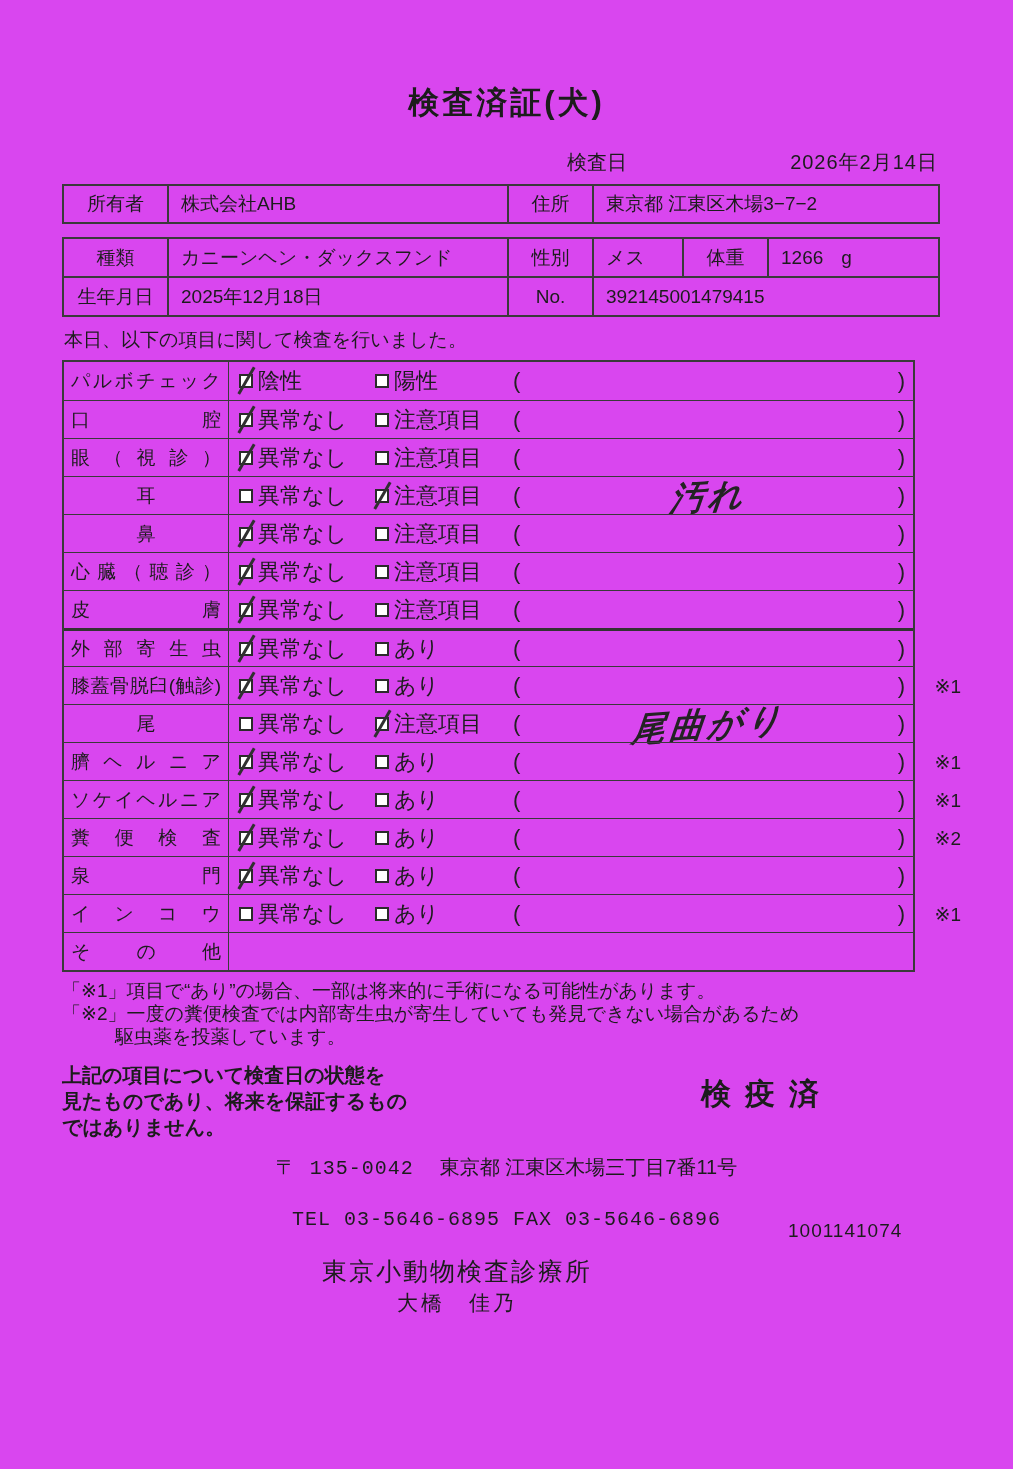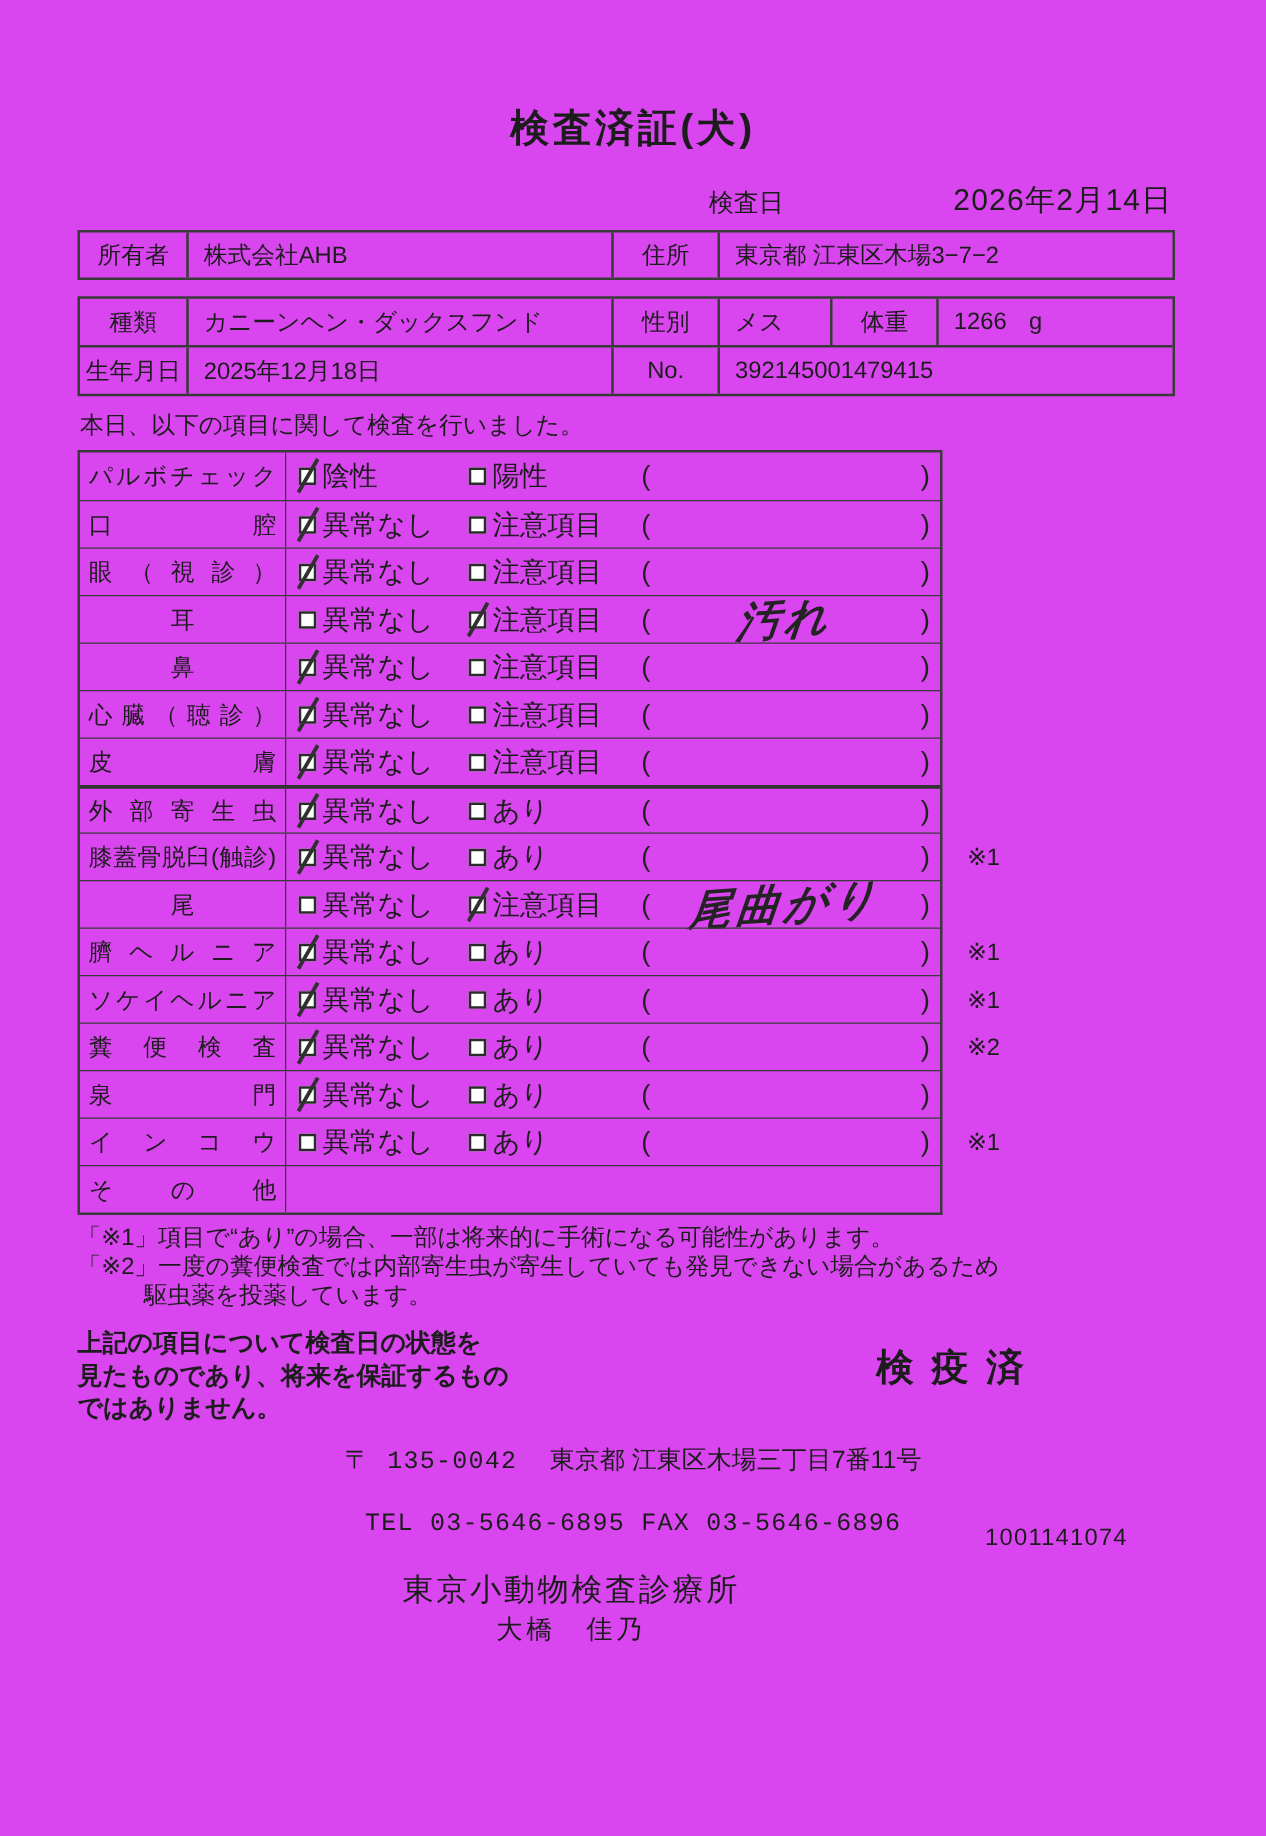--- a/index.html
+++ b/index.html
@@ -5,42 +5,42 @@
   * { margin:0; padding:0; box-sizing:border-box; }
   html,body { background:#e9e9e9; }
   body { font-family:"Liberation Sans","DejaVu Sans",sans-serif; color:#1c1c1c; }
   .page {
     position:relative; width:1013px; height:1469px; background:#d946ef;
     margin:0 auto; overflow:hidden; font-size:19px;
   }
   .title { text-align:center; padding-top:82px; font-size:31px; font-weight:bold; letter-spacing:3px; }
   .date-line { display:flex; align-items:flex-end; margin:26px 75px 8px 0; height:26px; }
   .date-line .dlabel { margin-left:567px; font-size:20px; }
-  .date-line .dvalue { margin-left:auto; font-size:24px; letter-spacing:1px; }
+  .date-line .dvalue { margin-left:auto; font-size:20px; letter-spacing:1px; }
 
   .tbl, .tblgroup { border:2px solid #3a3a3a; margin-left:62px; width:878px; }
   .trow { display:flex; }
   .trow + .trow { border-top:2px solid #3a3a3a; }
   .cell { border-left:2px solid #3a3a3a; display:flex; align-items:center; min-height:36px; padding:2px 8px; }
   .cell:first-child { border-left:none; }
   .cell.lbl { justify-content:center; padding:2px 4px; }
   .cell.val { justify-content:flex-start; padding-left:12px; }
-  .w103 { width:85px; flex:none;border-radius:18px; }
+  .w103 { width:103px; flex:none;border-radius:18px; }
   .w340 { width:340px; flex:none; }
   .w85  { width:85px;  flex:none; }
   .w90  { width:90px;  flex:none; }
   .flex1 { flex:1; }
   .weight-cell { justify-content:flex-end; padding-right:16px; }
   .weight-cell .unit { margin-left:18px; }
   .trow.h38 .cell { min-height:37px; }
   .pet-gap { height:13px; }
 
   .intro { margin:10px 0 7px 64px; font-size:19px; }
 
-  .insp { border:2px solid #3a3a3a; margin-left:62px; width:692px; }
+  .insp { border:2px solid #3a3a3a; margin-left:62px; width:853px; }
   .irow { display:flex; height:38px; border-top:1.5px solid #3a3a3a; position:relative; }
   .irow:first-child { border-top:none; }
   .irow.thick-top { border-top:3px solid #333; }
   .c-label { width:165px; flex:none; border-right:1.5px solid #3a3a3a; display:flex; align-items:center; padding:0 7px; font-size:19px; }
   .c-label span { display:block; width:100%; }
   .c-label.justify span { text-align:justify; text-align-last:justify; }
   .c-label.center span { text-align:center; }
   .c-opt1 { width:142px; flex:none; display:flex; align-items:center; gap:5px; padding-left:10px; }
   .c-opt2 { width:138px; flex:none; display:flex; align-items:center; gap:5px; padding-left:4px; }
   .c-paren { flex:1; display:flex; align-items:center; padding:0 8px 0 4px; }

